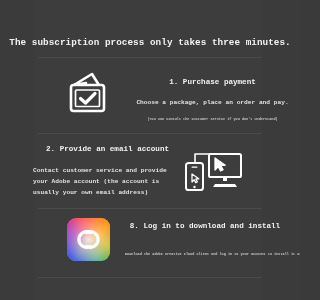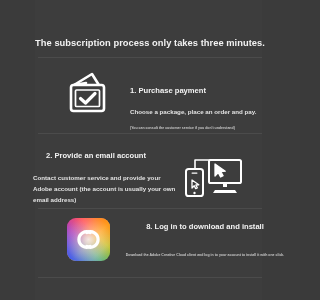--- a/index.html
+++ b/index.html
@@ -13,20 +13,21 @@
     overflow: hidden;
     font-family: "Liberation Sans", sans-serif;
     -webkit-font-smoothing: antialiased;
   }
   .page {
     position: relative;
     width: 300px;
     height: 300px;
     background: #3b3b3b;
     box-sizing: border-box;
+    font-family: Liberation Mono, monospace;
   }
   .inner-panel {
     position: absolute;
     left: 35px;
     top: 0;
     width: 227px;
     height: 300px;
     background: #3d3d3d;
   }
   .content {
@@ -95,29 +96,30 @@
   .step1-icon {
     position: absolute;
     left: 62px;
     top: 6px;
     width: 52px;
     height: 50px;
   }
   .step1-text {
     position: absolute;
     left: 130px;
-    top: 12px;
+    top: 4px;
     width: 165px;
+    text-align: center;
   }
   .step1-text .step-heading { margin-top: 12px; }
   .step1-text .step-body { margin-top: 12px; }
   .step1-text .step-note { margin-top: 8px; }
 
   
-  .step2 { top: 144px; height: 66px; padding-left: 18px; }
+  .step2 { top: 138px; height: 66px; padding-left: 18px; }
   .step2-text {
     position: absolute;
     left: 33px;
     top: 0;
     width: 150px;
   }
   .step2-text .step-heading { margin-top: 7px; margin-left: 13px; }
   .step2-text .step-body { margin-top: 13px; width: 144px; }
   .step2-icon {
     position: absolute;

